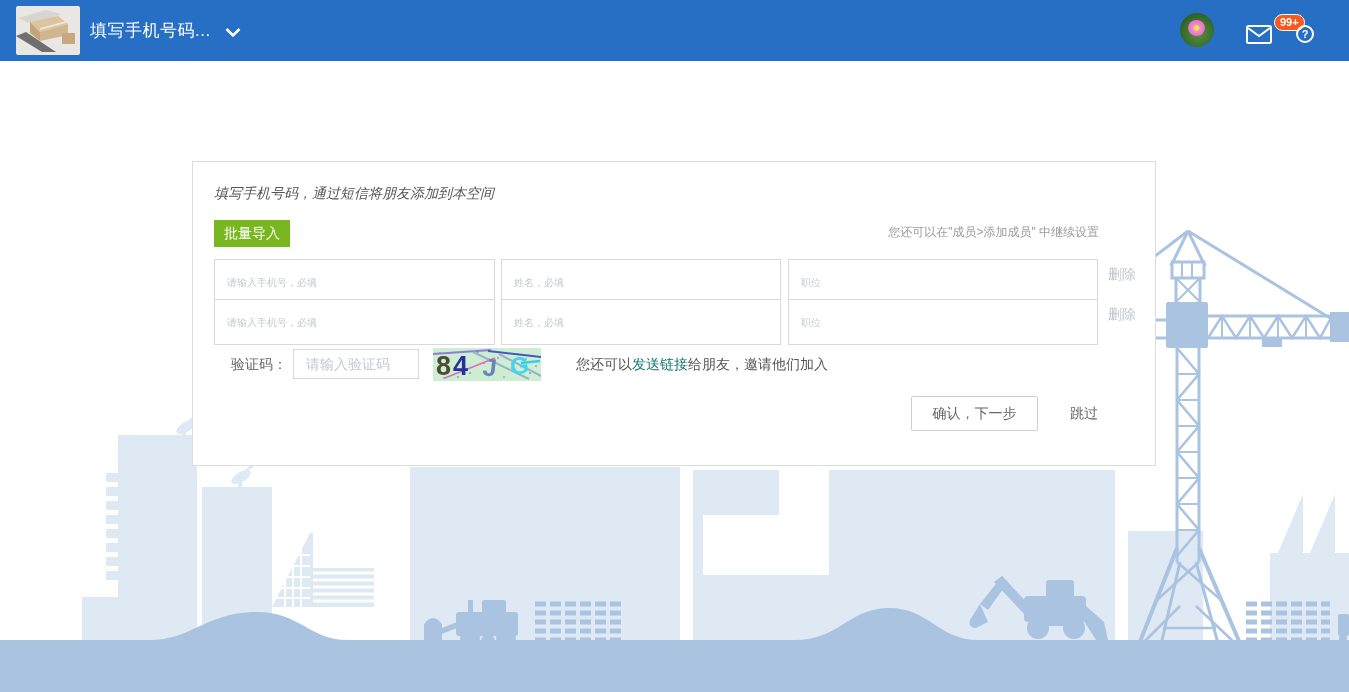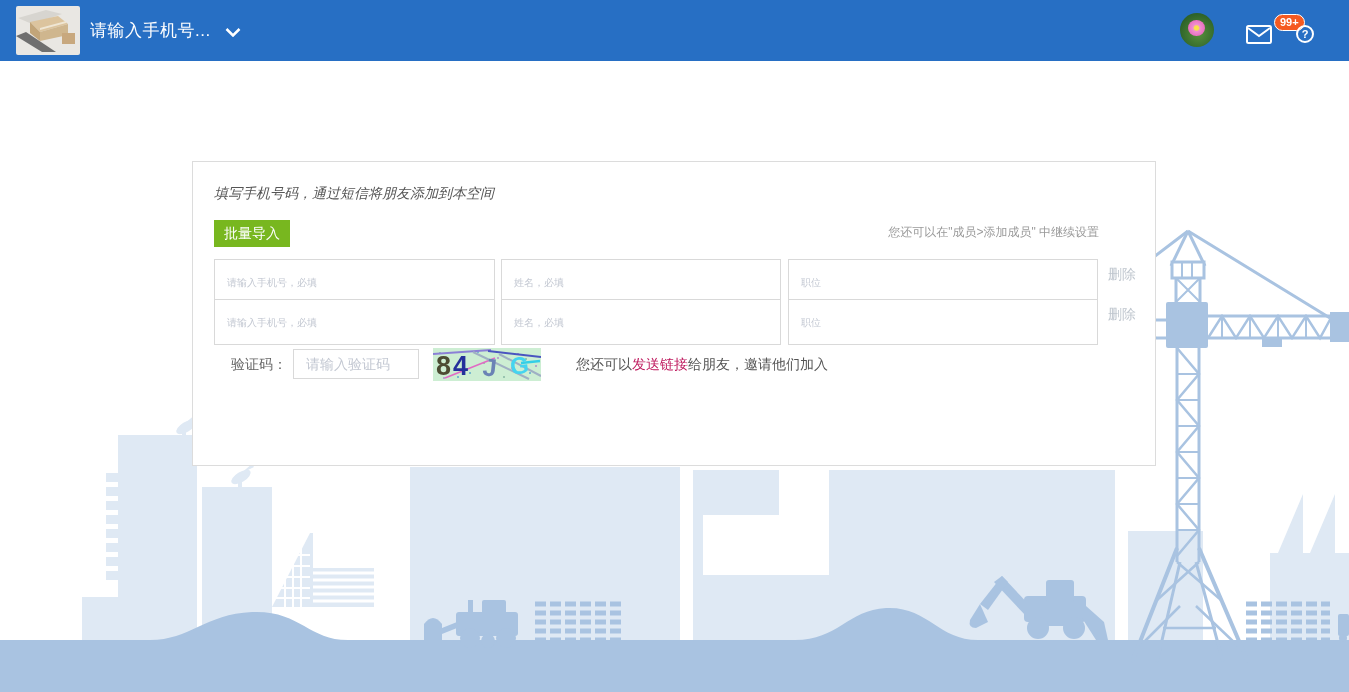--- a/index.html
+++ b/index.html
@@ -42,21 +42,21 @@
   input.name  { left:308px; width:280px; }
   input.pos   { left:595px; width:310px; }
   .del { position:absolute; left:915px; top:0; line-height:30px; font-size:14px; color:#bfc6ce; cursor:pointer; }
   .captcha-row { position:absolute; left:0; top:186px; width:964px; height:33px; }
   .cap-label { position:absolute; left:38px; top:0; line-height:33px; font-size:14px; color:#666; }
   .cap-input { position:absolute; left:100px; top:1px; width:126px; height:30px; border:1px solid #d9d9d9;
                font-size:14px; padding:0 12px; font-family:inherit; outline:none; }
   .cap-input::placeholder { color:#c3c8d2; opacity:1; }
   .cap-img { position:absolute; left:240px; top:0; cursor:pointer; }
   .invite { position:absolute; left:383px; top:0; line-height:33px; font-size:14px; color:#555; }
-  .invite .lnk { color:#be185d; cursor:pointer; }
+  .invite .lnk { color:#0f766e; cursor:pointer; }
   .actions { position:absolute; left:0; top:234px; width:964px; height:35px; }
   .confirm-btn { position:absolute; left:718px; top:0; width:127px; height:35px; background:#fff; border:1px solid #cfcfcf;
                  border-radius:2px; font-size:14px; color:#666; font-family:inherit; cursor:pointer; }
   .skip { position:absolute; left:877px; top:0; line-height:35px; font-size:14px; color:#666; cursor:pointer; }
 </style>
 </head>
 <body>
 
 <div class="page">
 
@@ -166,21 +166,21 @@
         <polygon points="0,30 26,46 40,46 10,26" fill="#6f6f6f"></polygon>
         <polygon points="2,12 30,4 46,8 16,18" fill="#d7d5d0"></polygon>
         <polygon points="14,16 42,10 52,18 24,26" fill="#dcc49e"></polygon>
         <polygon points="14,16 14,27 24,35 24,26" fill="#c2a579"></polygon>
         <polygon points="24,26 52,18 52,29 24,35" fill="#cfb68e"></polygon>
         <rect x="46" y="27" width="13" height="11" fill="#c8a87e"></rect>
         <polygon points="24,22 50,15 50,17 24,24" fill="#efe6d4"></polygon>
       </svg>
     </div>
     <div class="space-switcher">
-      <span class="space-title">请输入手机号...</span>
+      <span class="space-title">填写手机号码...</span>
       <svg class="chevron" width="16" height="9" viewBox="0 0 16 9">
         <polyline points="1.5,1 8,7.5 14.5,1" fill="none" stroke="#fff" stroke-width="2.5"></polyline>
       </svg>
     </div>
     <div class="avatar">
       <div class="flower"></div>
     </div>
     <div class="notif">
       <svg width="26" height="19" viewBox="0 0 26 19" style="position:absolute;left:0;top:10px">
         <rect x="1" y="1" width="24" height="17" rx="1.5" fill="none" stroke="#fff" stroke-width="2"></rect>
@@ -243,15 +243,19 @@
         <g font-family="Liberation Sans, DejaVu Sans, sans-serif" font-weight="bold">
           <text x="3" y="27" font-size="27" fill="#4c4c33">8</text>
           <text x="20" y="27" font-size="27" fill="#25309b">4</text>
           <text x="50" y="28" font-size="25" transform="rotate(6 56 18)" fill="#6b83b5">J</text>
           <text x="77" y="26" font-size="24" transform="rotate(-6 85 16)" fill="#45d4ef">G</text>
         </g>
       </svg>
       <span class="invite"><span>您还可以</span><span class="lnk">发送链接</span><span>给朋友，邀请他们加入</span></span>
     </div>
 
+    <div class="actions">
+      <button class="confirm-btn">确认，下一步</button>
+      <span class="skip">跳过</span>
+    </div>
   </main>
 
 </div>
 
 </body></html>

